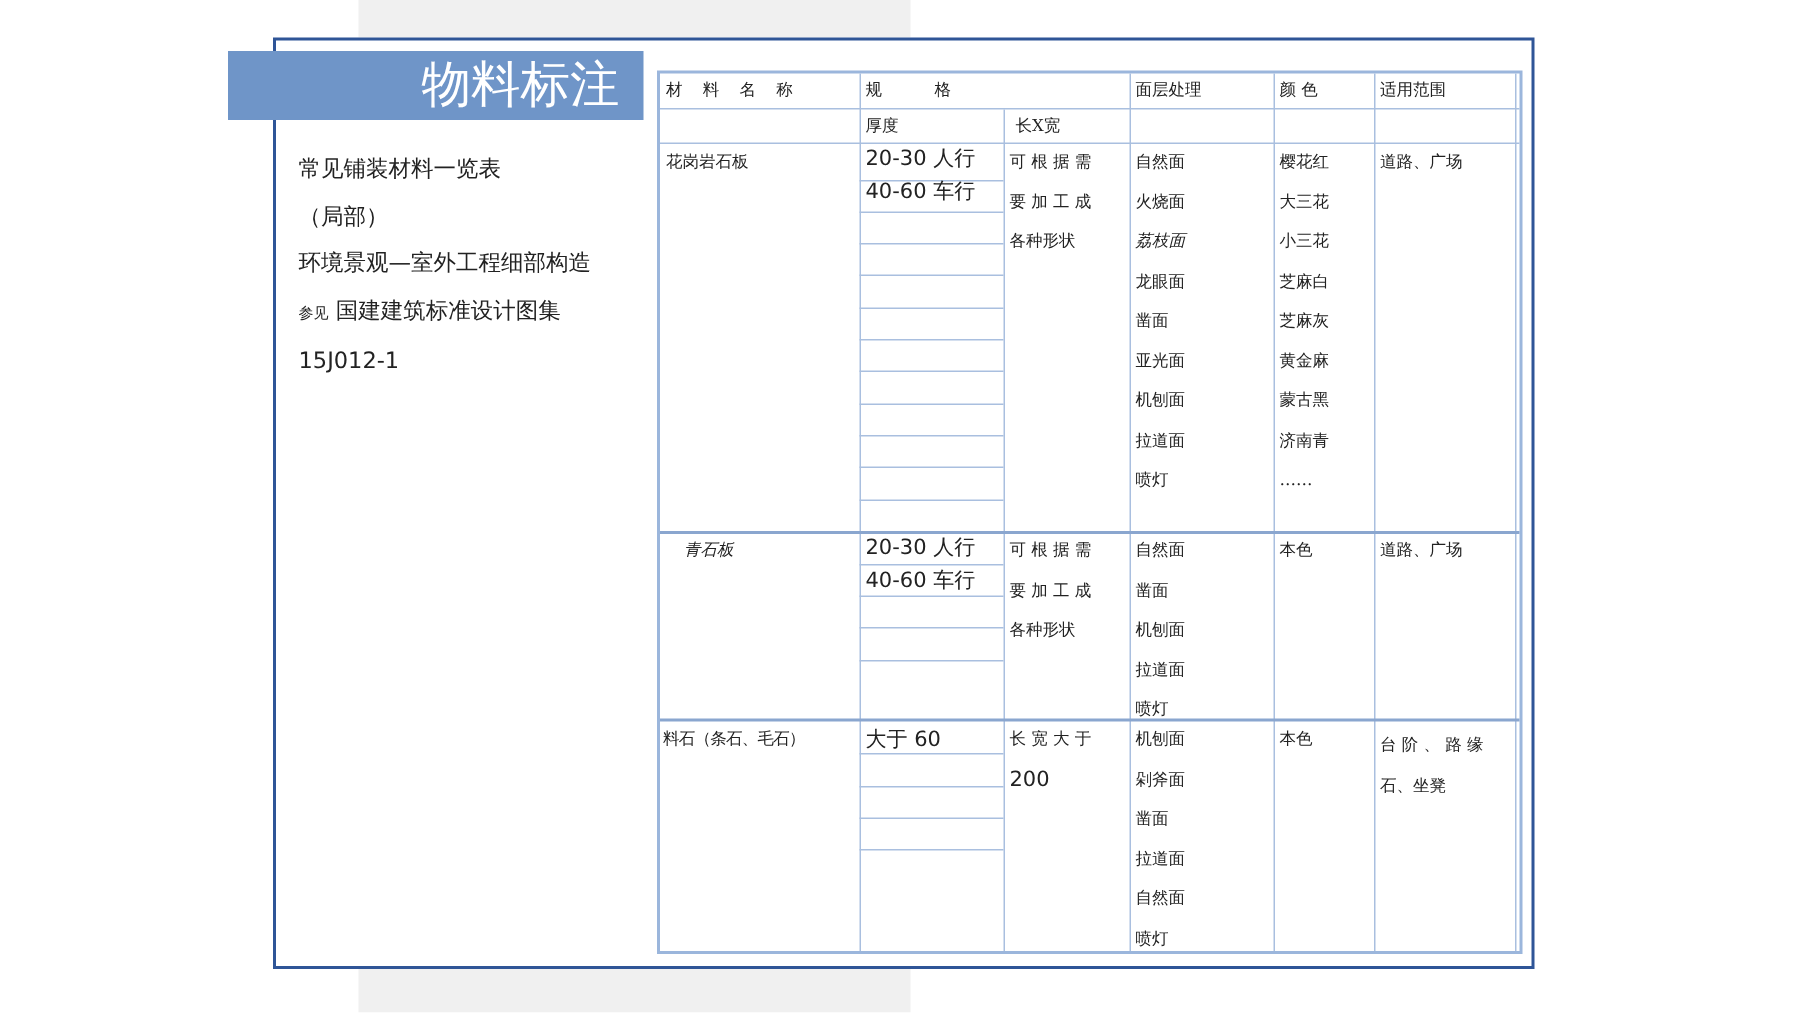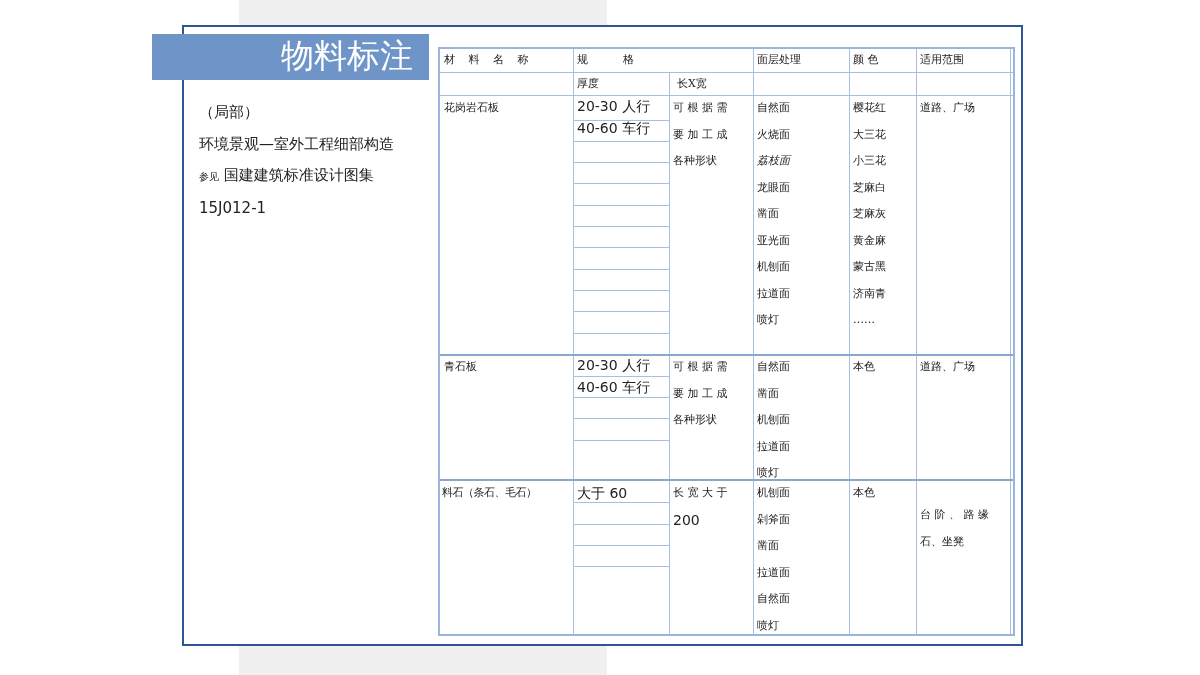--- a/index.html
+++ b/index.html
@@ -27,20 +27,21 @@
 <body>
 
 <div class="bg-strip"></div>
 <div class="frame"></div>
 
 <div class="title-banner">
   <span>物料标注</span>
 </div>
 
 <div class="left-notes">
+  <div>常见铺装材料一览表</div>
   <div>（局部）</div>
   <div>环境景观—室外工程细部构造</div>
   <div><span class="small">参见</span> <span>国建建筑标准设计图集</span></div>
   <div>15J012-1</div>
 </div>
 
 <div class="tbl">
 
   <div class="vline" style="left:133px;"></div>
   <div class="vline" style="left:229px; top:24px;"></div>
@@ -110,21 +111,21 @@
     <div class="cell" style="position:static;">小三花</div>
     <div class="cell" style="position:static;">芝麻白</div>
     <div class="cell" style="position:static;">芝麻灰</div>
     <div class="cell" style="position:static;">黄金麻</div>
     <div class="cell" style="position:static;">蒙古黑</div>
     <div class="cell" style="position:static;">济南青</div>
     <div class="cell" style="position:static;">……</div>
   </div>
   <div class="cell" style="left:480px; top:46px;">道路、广场</div>
 
-  <div class="cell" style="left:4px; top:305px;">青石板</div>
+  <div class="cell" style="left:16px; top:305px;font-style:italic;">青石板</div>
   <div class="cell sans" style="left:137px; top:305px; line-height:22px;">20-30 人行</div>
   <div class="cell sans" style="left:137px; top:327px; line-height:22px;">40-60 车行</div>
   <div style="position:absolute; left:233px; top:305px;">
     <div class="cell" style="position:static;">可 根 据 需</div>
     <div class="cell" style="position:static;">要 加 工 成</div>
     <div class="cell" style="position:static;">各种形状</div>
   </div>
   <div style="position:absolute; left:317px; top:305px;">
     <div class="cell" style="position:static;">自然面</div>
     <div class="cell" style="position:static;">凿面</div>
@@ -143,17 +144,17 @@
   </div>
   <div style="position:absolute; left:317px; top:431px;">
     <div class="cell" style="position:static;">机刨面</div>
     <div class="cell" style="position:static;text-align:center;">剁斧面</div>
     <div class="cell" style="position:static;">凿面</div>
     <div class="cell" style="position:static;">拉道面</div>
     <div class="cell" style="position:static;">自然面</div>
     <div class="cell" style="position:static;">喷灯</div>
   </div>
   <div class="cell" style="left:413px; top:431px;">本色</div>
-  <div style="position:absolute; left:480px; top:453px;">
+  <div style="position:absolute; left:480px; top:435px;">
     <div class="cell" style="position:static;">台 阶 、 路 缘</div>
     <div class="cell" style="position:static;">石、坐凳</div>
   </div>
 </div>
 
 </body></html>

